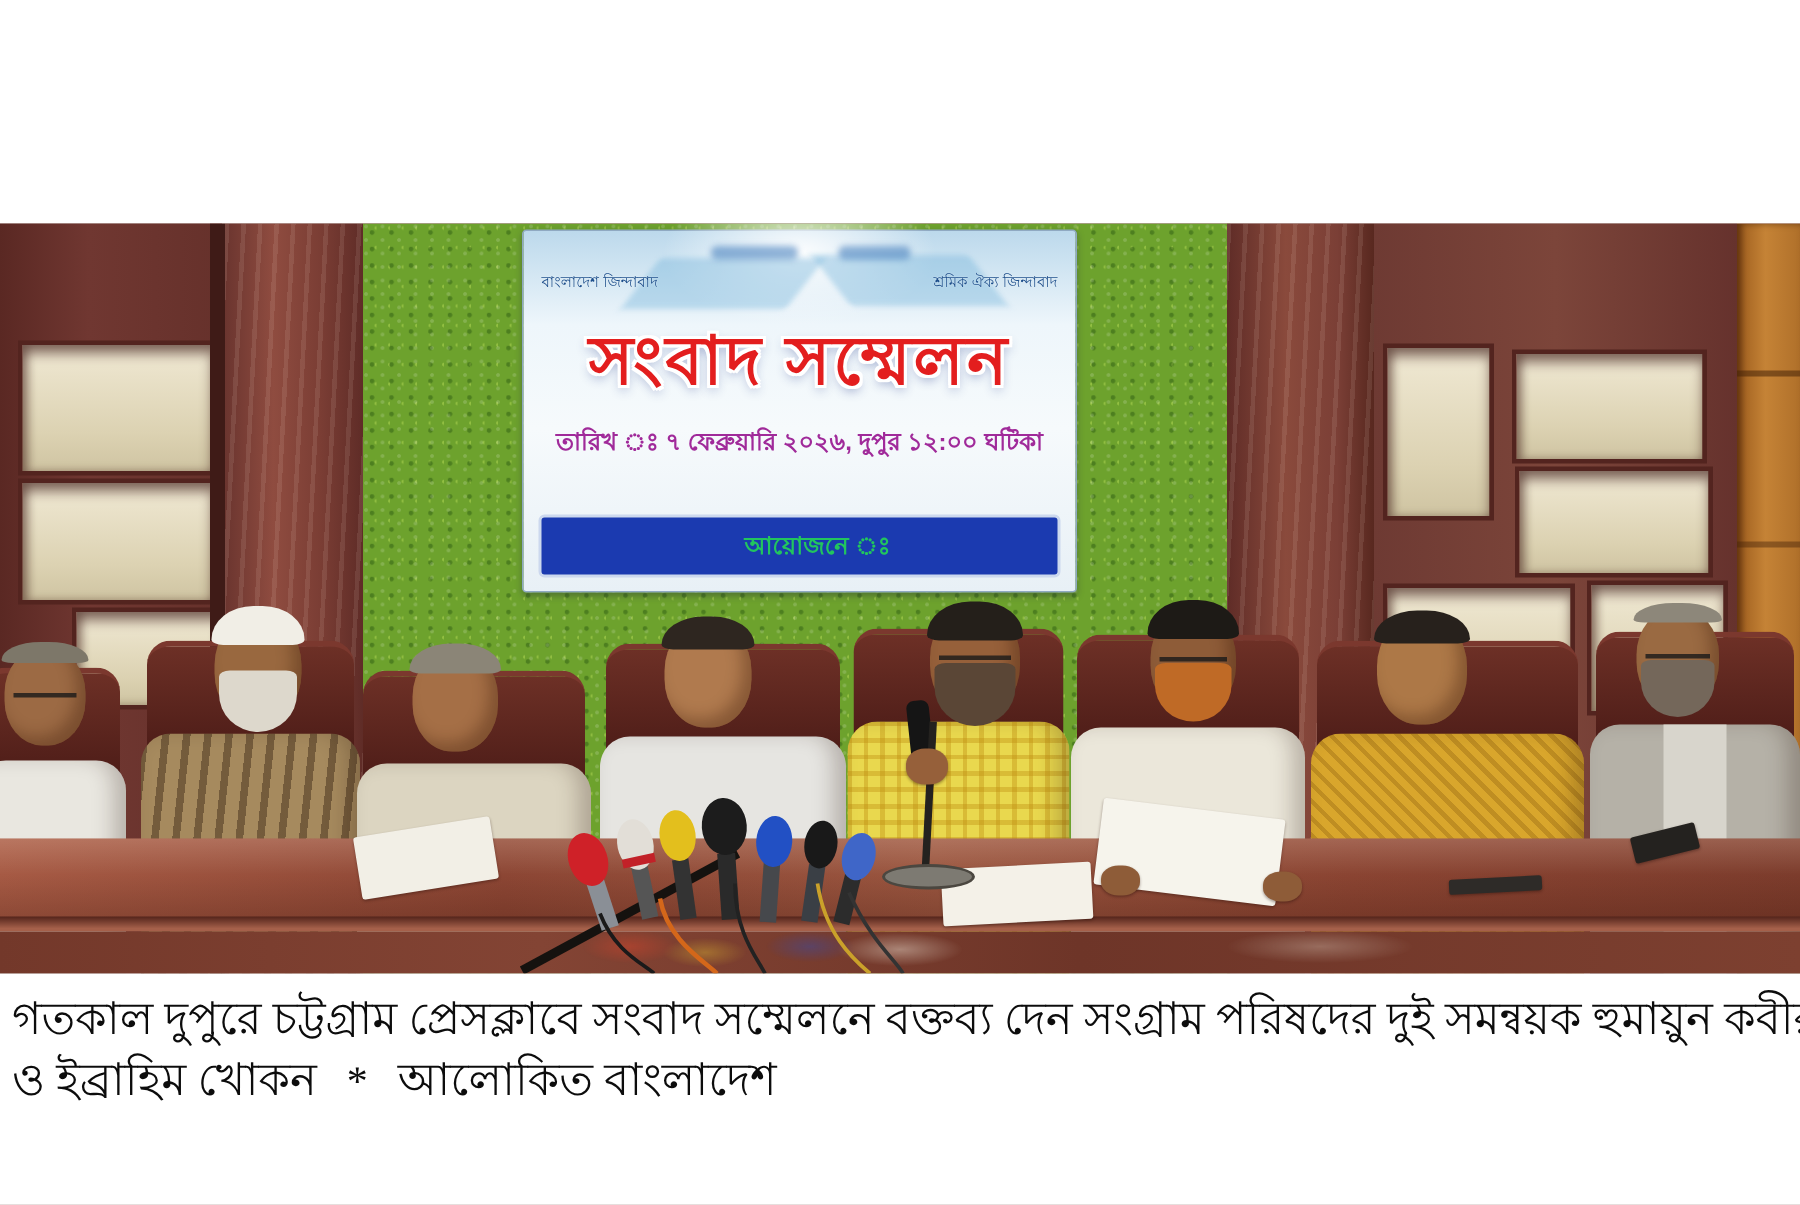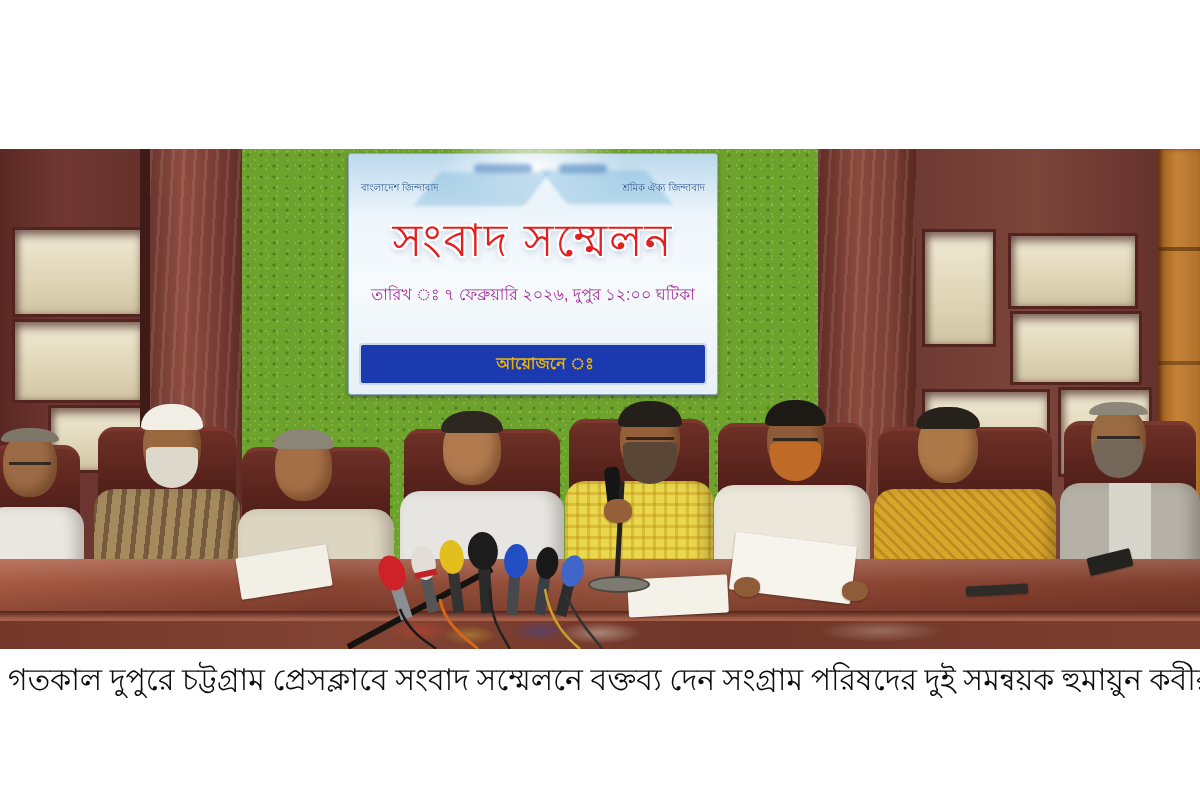--- a/index.html
+++ b/index.html
@@ -44,32 +44,32 @@
   .bs1{left:78px;top:18px;width:110px;height:34px;transform:skewX(-38deg);}
   .bs2{left:205px;top:16px;width:105px;height:34px;transform:skewX(38deg);}
   .banner-slogan{position:absolute;top:26px;font-size:10px;font-weight:normal;color:#1d4f8c;
     text-shadow:0 0 1px rgba(255,255,255,.8);}
   .slogan-left{left:12px;}
   .slogan-right{right:12px;}
   .smudge{position:absolute;top:10px;height:9px;background:rgba(60,120,185,.55);filter:blur(2px);border-radius:4px;}
   .sm1{left:125px;width:58px;}
   .sm2{left:210px;width:48px;}
   .banner-title{position:absolute;left:0;top:52px;width:100%;text-align:center;
-    font-size:45px;font-weight:normal;letter-spacing:2px;color:#e31e1e;
+    font-size:45px;font-weight:bold;letter-spacing:2px;color:#e31e1e;
     text-shadow:-2px 0 0 #fff,2px 0 0 #fff,0 -2px 0 #fff,0 2px 0 #fff,
       -2px -2px 0 #fff,2px 2px 0 #fff,2px -2px 0 #fff,-2px 2px 0 #fff,0 3px 7px rgba(40,60,140,.45);}
   .banner-date{position:absolute;left:0;top:128px;width:100%;text-align:center;
-    font-size:16px;font-weight:normal;color:#a02a9a;}
+    font-size:16px;font-weight:bold;color:#a02a9a;}
   .banner-venue{position:absolute;left:0;top:155px;width:100%;text-align:center;
     font-size:14px;font-weight:bold;color:#2b3f9e;}
   .banner-strip{position:absolute;left:10px;right:10px;bottom:9px;height:38px;
     background:#1b3ab0;border:2px solid #ccd8ee;border-radius:4px;
     display:flex;align-items:center;justify-content:center;gap:7px;
     font-size:16px;font-weight:bold;}
-  .strip-label{color:#eab308;margin-left:24px;}
+  .strip-label{color:#22c55e;margin-left:24px;}
   .strip-name{color:#fdfdfd;}
 
   
   .person{position:absolute;top:0;height:100%;}
   .chair{position:absolute;background:linear-gradient(180deg,#6d3026,#4e1d18 45%);
     border-radius:16px 16px 0 0;border-top:4px solid #7b382e;z-index:1;}
   .torso{position:absolute;border-radius:20px 20px 0 0;z-index:2;
     box-shadow:inset -8px -4px 14px rgba(40,20,10,.25);}
   .pattern-plaid{background-image:
     repeating-linear-gradient(0deg,rgba(190,140,15,.38) 0 3px,rgba(0,0,0,0) 3px 11px),
@@ -277,15 +277,18 @@
     </svg>
 
     <div class="center-mic-body"></div>
     <div class="center-mic-stand"></div>
     <div class="center-mic-base"></div>
 
   </div>
 
   <div class="caption">
     <div class="caption-line">গতকাল দুপুরে চট্টগ্রাম প্রেসক্লাবে সংবাদ সম্মেলনে বক্তব্য দেন সংগ্রাম পরিষদের দুই সমন্বয়ক হুমায়ুন কবীর</div>
+    <div class="caption-line">
+      <span>ও ইব্রাহিম খোকন</span><span class="cap-sep">*</span><span>আলোকিত বাংলাদেশ</span>
+    </div>
   </div>
 
 </div>
 
 </body></html>

